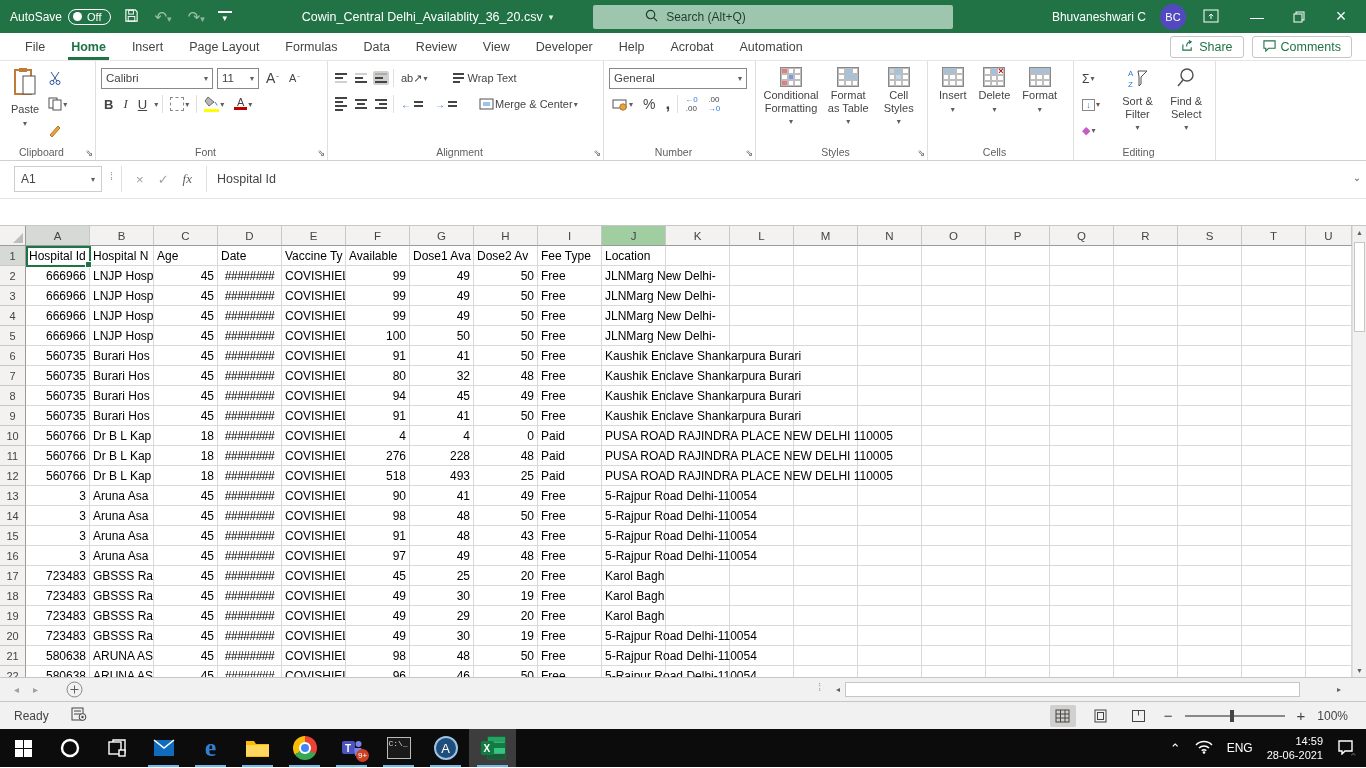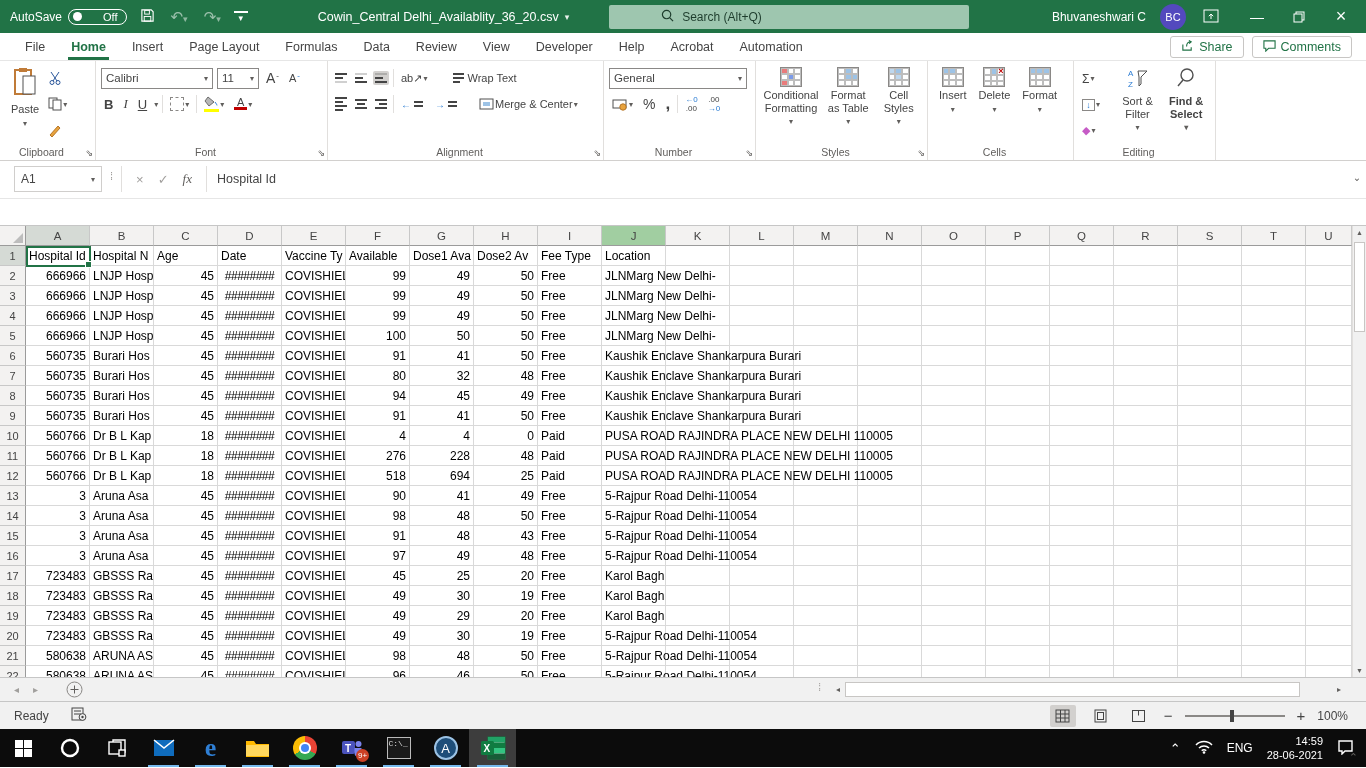--- a/index.html
+++ b/index.html
@@ -4,21 +4,21 @@
 <style>
   * { margin:0; padding:0; box-sizing:border-box; }
   html,body { width:1366px; height:768px; overflow:hidden; background:#fff;
     font-family:"Liberation Sans", sans-serif; -webkit-font-smoothing:antialiased; }
   .app { position:relative; width:1366px; height:768px; }
 
   
   .titlebar { height:33px; background:#217346; color:#fff; display:flex; align-items:center; font-size:12px; }
   .qat { display:flex; align-items:center; gap:10px; padding-left:10px; }
   .autosave { display:flex; align-items:center; gap:6px; }
-  .as-pill { display:flex; align-items:center; gap:21px; border:1px solid #fff; border-radius:9px; padding:1px 8px 1px 4px; font-size:11px; }
+  .as-pill { display:flex; align-items:center; gap:5px; border:1px solid #fff; border-radius:9px; padding:1px 8px 1px 4px; font-size:11px; }
   .as-dot { width:9px; height:9px; border-radius:50%; background:#fff; }
   .tb-btn { color:#fff; font-size:15px; line-height:1; padding:0 3px; cursor:default; }
   .dim { opacity:.55; }
   .qat-custom { width:14px; border-top:2px solid #fff; padding-top:1px; text-align:center; font-size:9px; }
   .doc-title { display:flex; align-items:center; gap:6px; margin-left:70px; font-size:12.5px; white-space:nowrap; }
   .caret { font-size:9px; opacity:.9; }
   .tb-search { margin-left:40px; width:360px; height:24px; background:#9EC6AF; color:#1E3D2D; display:flex; align-items:center; gap:8px; padding-left:52px; font-size:12px; border-radius:2px; }
   .tb-right { margin-left:auto; display:flex; align-items:center; gap:14px; padding-right:4px; }
   .avatar { width:26px; height:26px; border-radius:50%; background:#5349BE; color:#fff; display:flex; align-items:center; justify-content:center; font-size:11px; }
   .win-ctl { display:flex; }
@@ -514,21 +514,21 @@
       </div>
       <div class="bigbtn" style="width:50px;">
         <span><svg width="22" height="22" viewBox="0 0 22 22">
               <text x="1" y="9" font-size="8" fill="#2B7CD3">A</text>
               <text x="1" y="20" font-size="8" fill="#2B7CD3">Z</text>
               <path d="M11 4h9l-6 6v7l-2 2v-9z" fill="none" stroke="#505050"></path>
             </svg></span>
         <span class="two-line">Sort &amp; Filter</span>
           <span class="chev">▾</span>
       </div>
-      <div class="bigbtn" style="width:48px;font-weight:bold;">
+      <div class="bigbtn" style="width:48px;">
         <span><svg width="22" height="22" viewBox="0 0 22 22">
               <circle cx="12" cy="8" r="6" fill="none" stroke="#505050" stroke-width="1.4"></circle>
               <line x1="8" y1="13" x2="3" y2="19" stroke="#505050" stroke-width="1.4"></line>
             </svg></span>
         <span class="two-line">Find &amp; Select</span>
           <span class="chev">▾</span>
       </div>
       <span class="glabel">Editing</span>
     </div>
 
@@ -1078,21 +1078,21 @@
           <div class="cell ctr" style="width: 64px; flex: 0 0 auto;">
             <span>########</span>
           </div>
           <div class="cell" style="width: 64px; flex: 0 0 auto;">
             <span>COVISHIEL</span>
           </div>
           <div class="cell num" style="width: 64px; flex: 0 0 auto;">
             <span>518</span>
           </div>
           <div class="cell num" style="width: 64px; flex: 0 0 auto;">
-            <span>694</span>
+            <span>493</span>
           </div>
           <div class="cell num" style="width: 64px; flex: 0 0 auto;">
             <span>25</span>
           </div>
           <div class="cell" style="width: 64px; flex: 0 0 auto;">
             <span>Paid</span>
           </div>
           <div class="cell spill" style="width: 64px; flex: 0 0 auto;">
             <span>PUSA ROAD RAJINDRA PLACE NEW DELHI 110005</span>
           </div>

